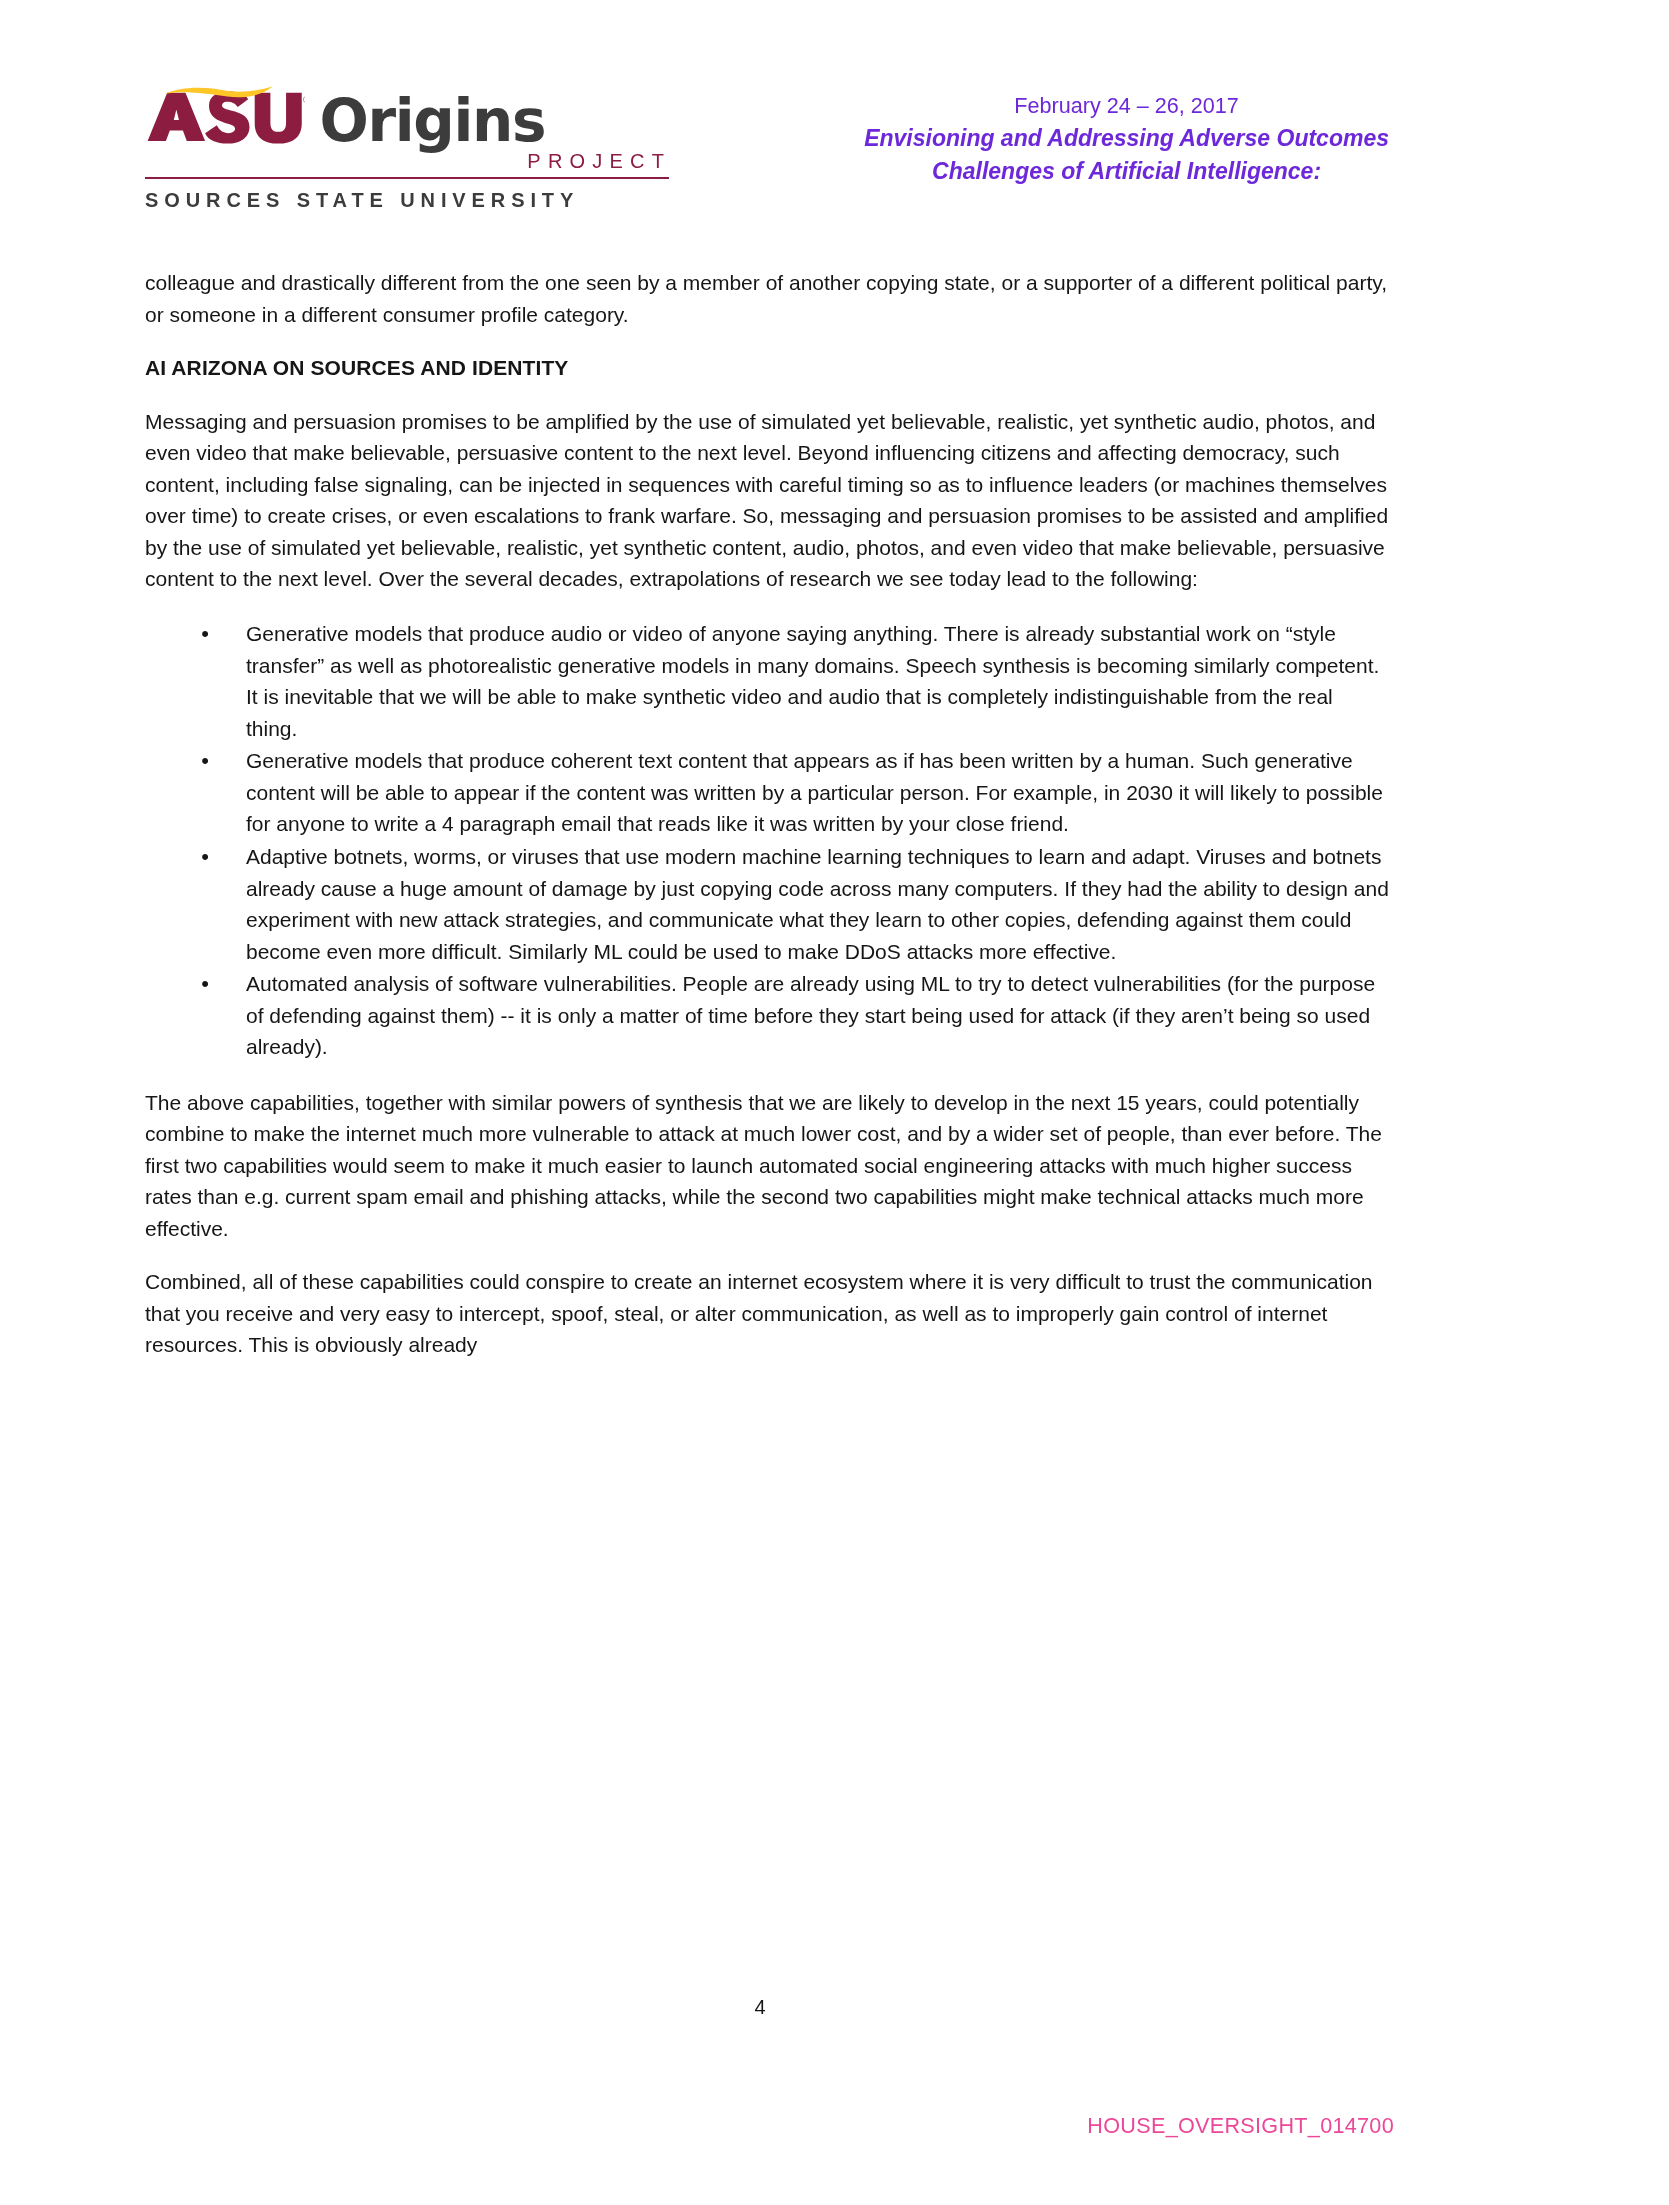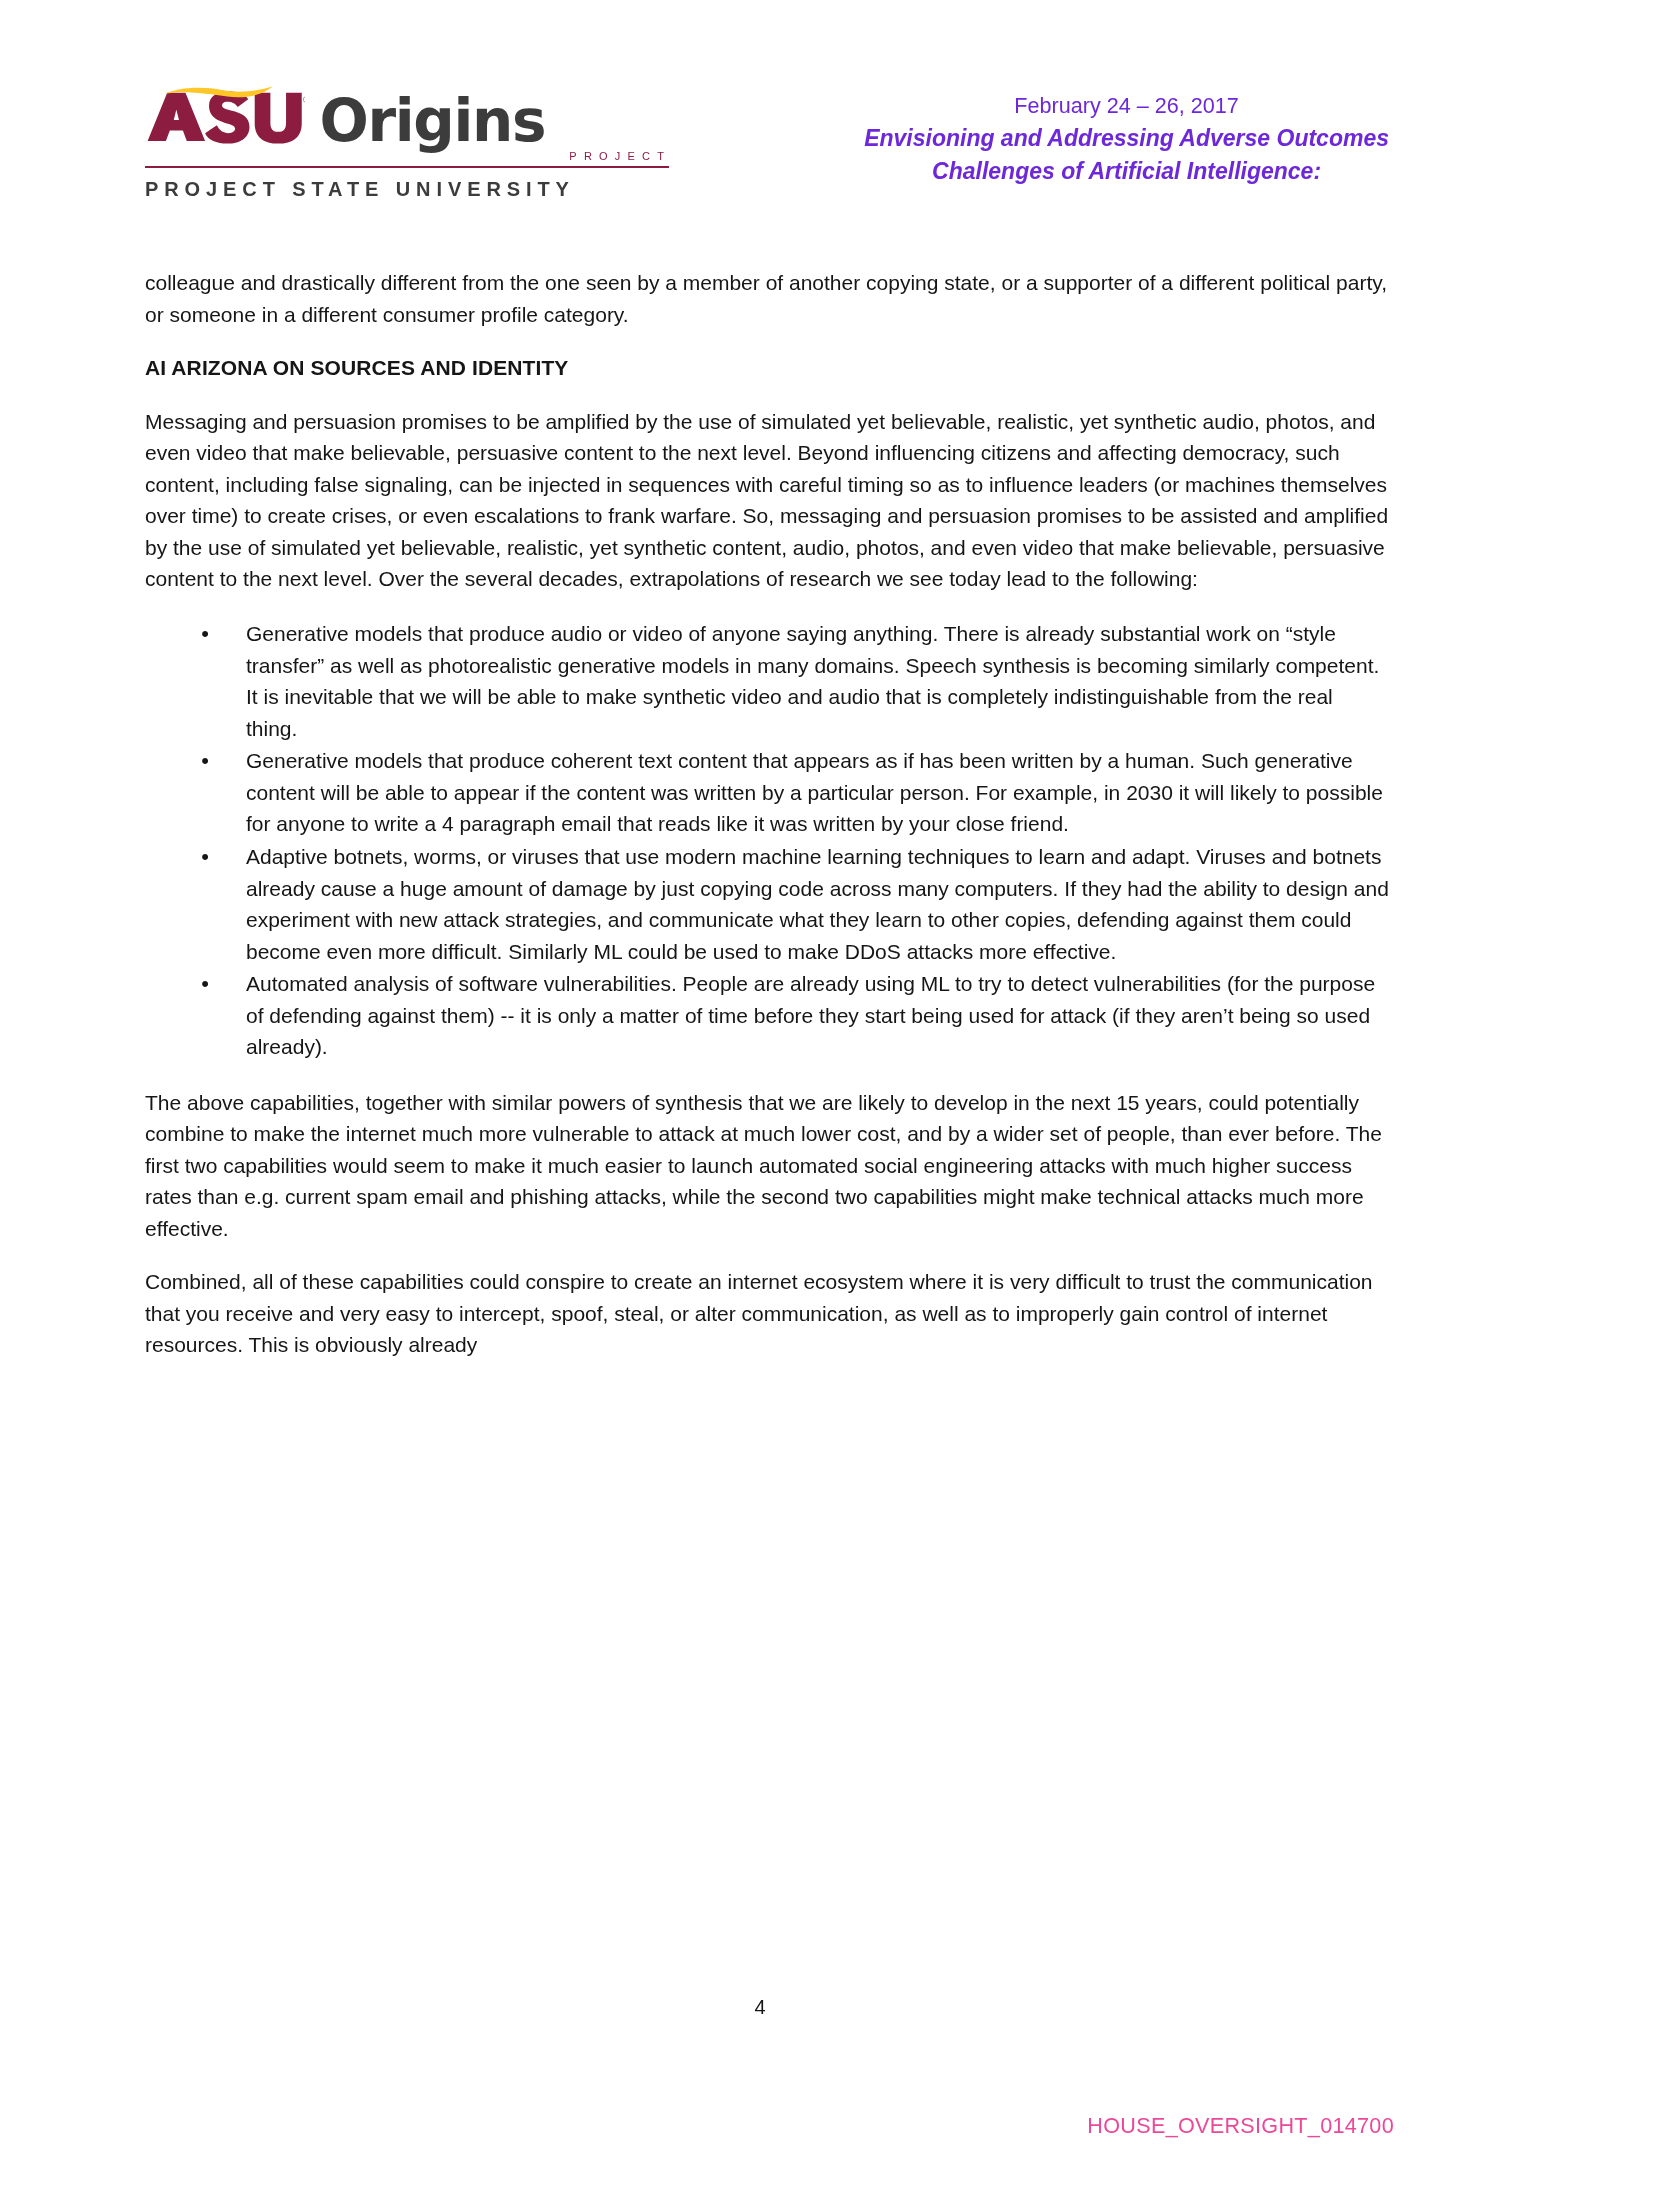--- a/index.html
+++ b/index.html
@@ -49,21 +49,21 @@
     font-weight: bold;
     font-size: 58px;
     line-height: 0.95;
     color: #3c3c3c;
     letter-spacing: -1.3px;
   }
   .origins-sub {
     margin-top: 1.3px;
     text-align: right;
     font-family: "Liberation Sans", sans-serif;
-    font-size: 11px;
+    font-size: 20px;
     letter-spacing: 7.2px;
     color: #8c1d40;
     padding-right: 3.9px;
   }
   .rule {
     margin-top: 3.9px;
     width: 524px;
     height: 2px;
     background: #8c1d40;
   }
@@ -162,21 +162,21 @@
             <path d="M168 10 L192 10 L192 56 C192 66 196 70 204 70 C212 70 216 66 216 56 L216 10 L240 10 L240 57 C240 78 226 88 204 88 C182 88 168 78 168 57 Z" fill="#8c1d40"></path>
 
             <path d="M30 12 C52 2 86 0 118 6 C150 12 176 6 196 0 C182 12 158 20 126 16 C96 12 58 6 30 12 Z" fill="#ffc627"></path>
             <text x="242" y="26" font-family="Liberation Sans, sans-serif" font-size="14" fill="#8c1d40">®</text>
           </svg>
         </div>
         <div class="origins-word">Origins</div>
       </div>
       <div class="origins-sub">PROJECT</div>
       <div class="rule"></div>
-      <div class="asu-univ">PROJECT STATE UNIVERSITY</div>
+      <div class="asu-univ">SOURCES STATE UNIVERSITY</div>
     </div>
 
     <div class="header-right">
       <div>February 24 – 26, 2017</div>
       <div class="em">Envisioning and Addressing Adverse Outcomes</div>
       <div class="em">Challenges of Artificial Intelligence:</div>
     </div>
   </div>
 
   <div class="content">

